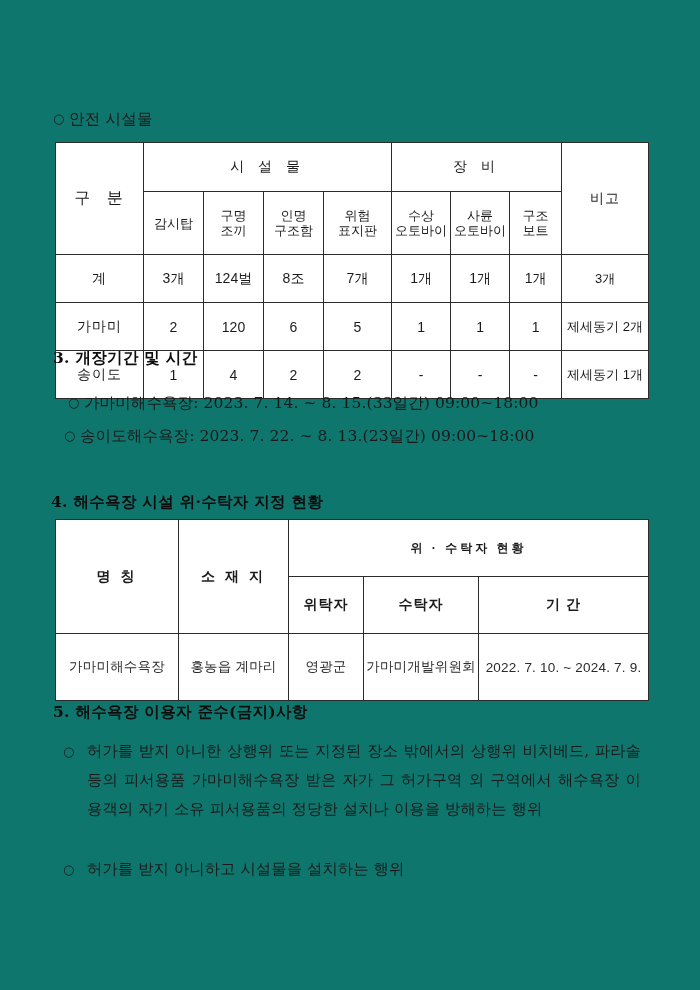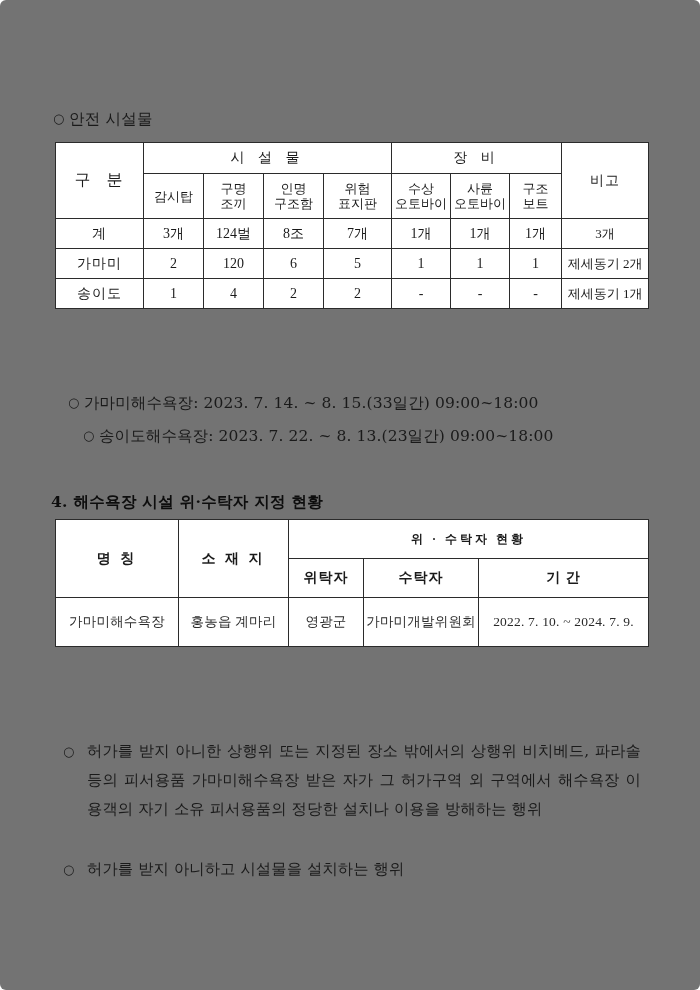--- a/index.html
+++ b/index.html
@@ -12,22 +12,21 @@
     height: 990px;
     position: relative;
     font-family: "DejaVu Serif", "Liberation Serif", serif;
     color: #111111;
     overflow: hidden;
   }
 
   .page {
     position: absolute;
     inset: 0;
-    background: #737373;
-    border-radius: 6px;
+    background: #0f766e;
   }
 
   
   .bullet-line {
     position: absolute;
     font-size: 15.5px;
     line-height: 1.0;
     white-space: nowrap;
     letter-spacing: 0.2px;
     color: #1a1a1a;
@@ -83,22 +82,22 @@
     table-layout: fixed;
     background: #fff;
   }
   table.doc-table td,
   table.doc-table th {
     border: 1px solid #2b2b2b;
     text-align: center;
     vertical-align: middle;
     font-weight: normal;
     color: #1a1a1a;
-    padding: 0 2px;
-    font-family: Liberation Serif, serif;
+    padding: 9px 2px;
+    font-family: Liberation Sans, sans-serif;
   }
 
   
   #table-safety-facilities {
     left: 55px;
     top: 142px;
     width: 593px;
     font-size: 13px;
   }
   #table-safety-facilities .grp-head {
@@ -255,26 +254,27 @@
         <td>2</td>
         <td>2</td>
         <td>-</td>
         <td>-</td>
         <td>-</td>
         <td class="note-cell">제세동기 1개</td>
       </tr>
     </tbody>
   </table>
 
+  <div class="section-heading" style="left:53px; top:348px;">3. 개장기간 및 시간</div>
 
   <div class="item-line" style="left:68px; top:393px;">
     <span class="bullet-mark">○</span><span>가마미해수욕장: 2023. 7. 14. ~ 8. 15.(33일간) 09:00~18:00</span>
   </div>
 
-  <div class="item-line" style="left:83px; top:426px;">
+  <div class="item-line" style="left:64px; top:426px;">
     <span class="bullet-mark">○</span><span>송이도해수욕장: 2023. 7. 22. ~ 8. 13.(23일간) 09:00~18:00</span>
   </div>
 
   <div class="section-heading" style="left:51px; top:492px;">4. 해수욕장 시설 위·수탁자 지정 현황</div>
 
   <table class="doc-table" id="table-entrust-status">
     <colgroup>
       <col style="width:123px">
       <col style="width:110px">
       <col style="width:75px">
@@ -297,20 +297,21 @@
       <tr>
         <td>가마미해수욕장</td>
         <td>홍농읍 계마리</td>
         <td>영광군</td>
         <td>가마미개발위원회</td>
         <td>2022. 7. 10. ~ 2024. 7. 9.</td>
       </tr>
     </tbody>
   </table>
 
+  <div class="section-heading" style="left:53px; top:702px;">5. 해수욕장 이용자 준수(금지)사항</div>
 
   <div class="para-bullet" style="left:63px; top:737px; width:578px;">
     <span class="mark">○</span>
     <span class="body">허가를 받지 아니한 상행위 또는 지정된 장소 밖에서의 상행위 비치베드, 파라솔 등의 피서용품 가마미해수욕장 받은 자가 그 허가구역 외 구역에서 해수욕장 이용객의 자기 소유 피서용품의 정당한 설치나 이용을 방해하는 행위</span>
   </div>
 
   <div class="para-bullet" style="left:63px; top:855px; width:578px;">
     <span class="mark">○</span>
     <span class="body">허가를 받지 아니하고 시설물을 설치하는 행위</span>
   </div>

